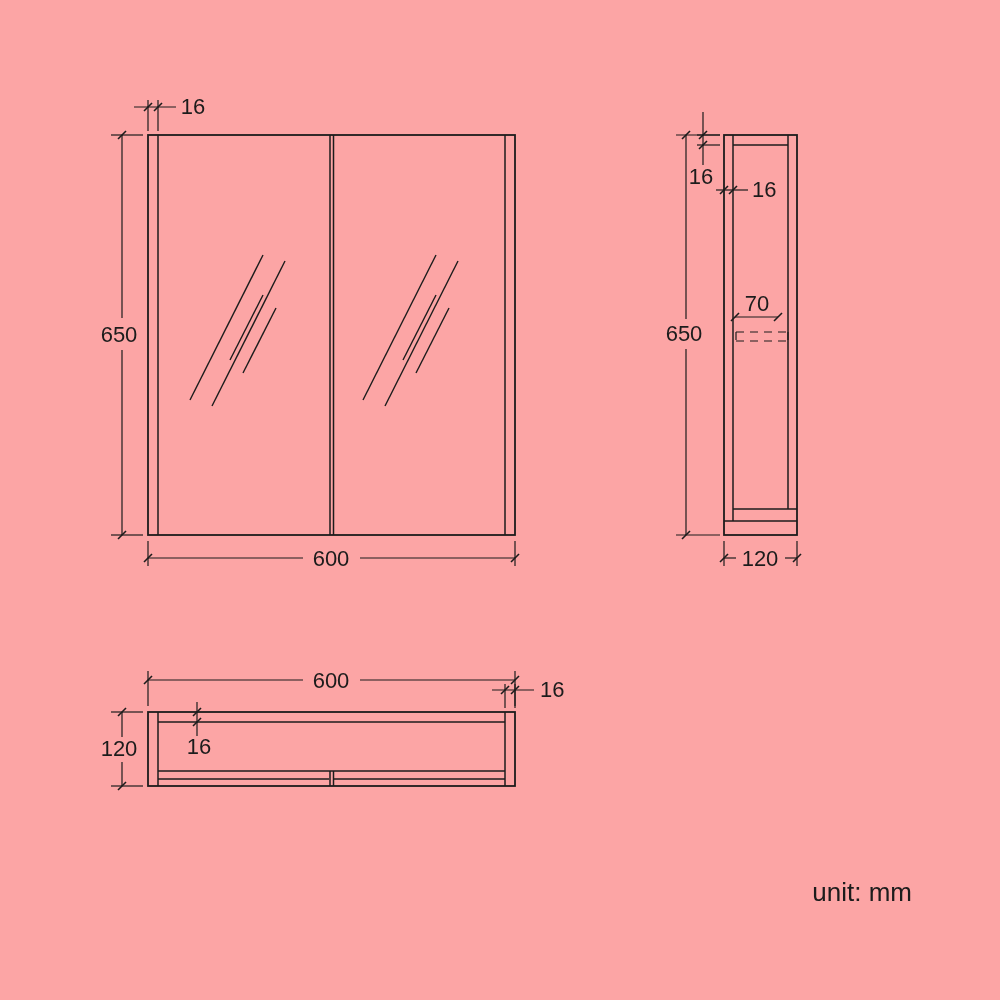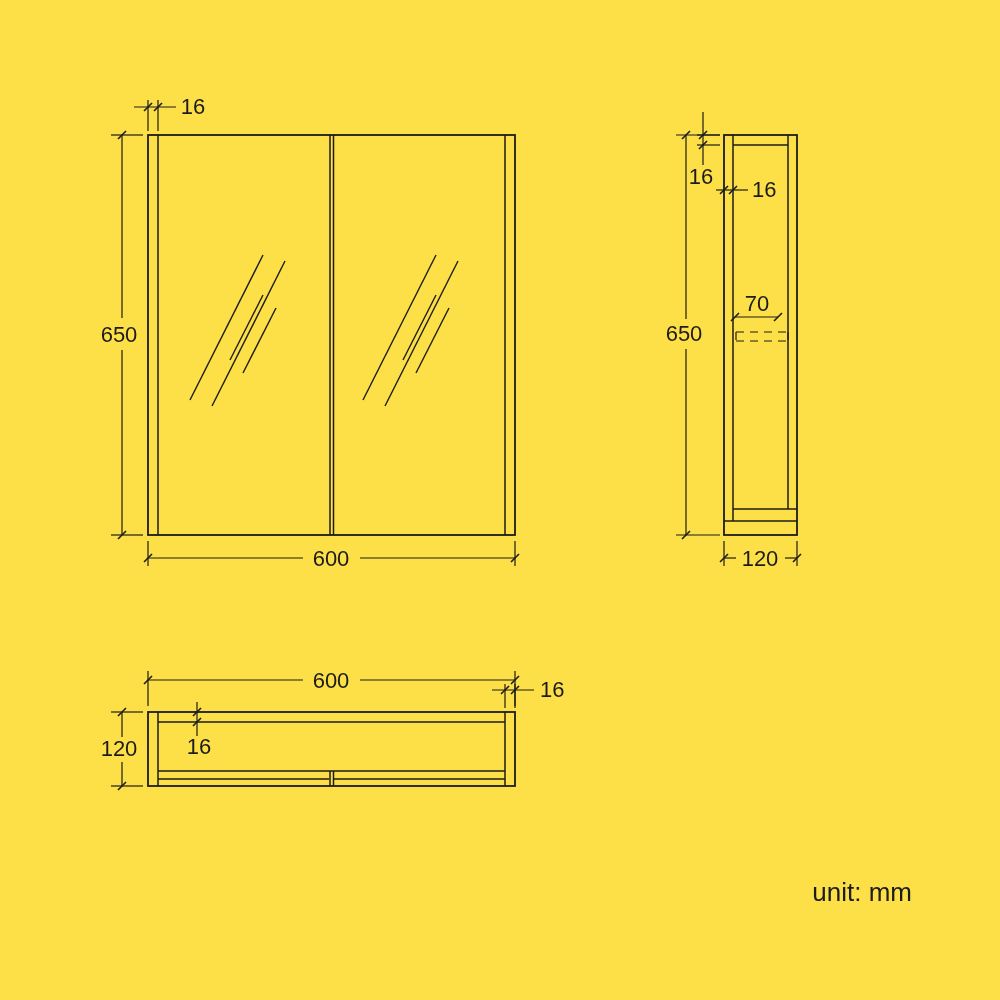--- a/index.html
+++ b/index.html
@@ -4,21 +4,21 @@
 <style>
   html, body {
     margin: 0;
     padding: 0;
     background: #ffffff;
   }
   .canvas-wrap {
     position: relative;
     width: 1000px;
     height: 1000px;
-    background: #fde047;
+    background: #fca5a5;
     font-family: "Liberation Sans", sans-serif;
   }
   svg { display: block; }
   .outline  { stroke: #1c1c1c; stroke-width: 1.8; fill: none; }
   .inner    { stroke: #1c1c1c; stroke-width: 1.5; fill: none; }
   .thin     { stroke: #1c1c1c; stroke-width: 1.4; fill: none; }
   .dim      { stroke: #1c1c1c; stroke-width: 1.2; fill: none; }
   .dashed   { stroke: #1c1c1c; stroke-width: 1.2; fill: none; stroke-dasharray: 8 6; }
   .tick     { stroke: #1c1c1c; stroke-width: 1.6; fill: none; }
   text {

